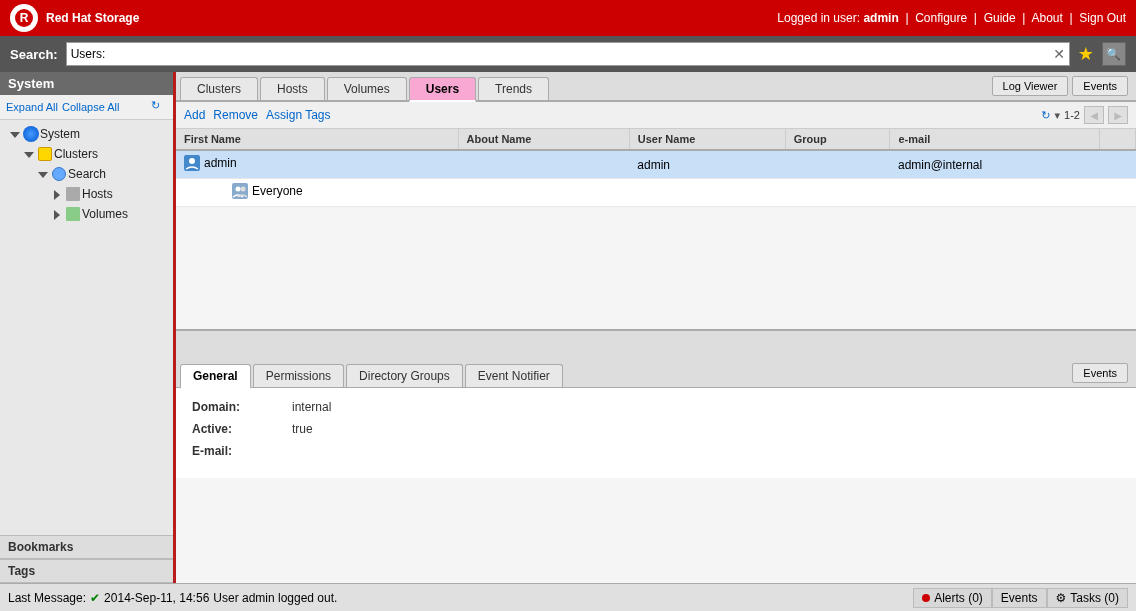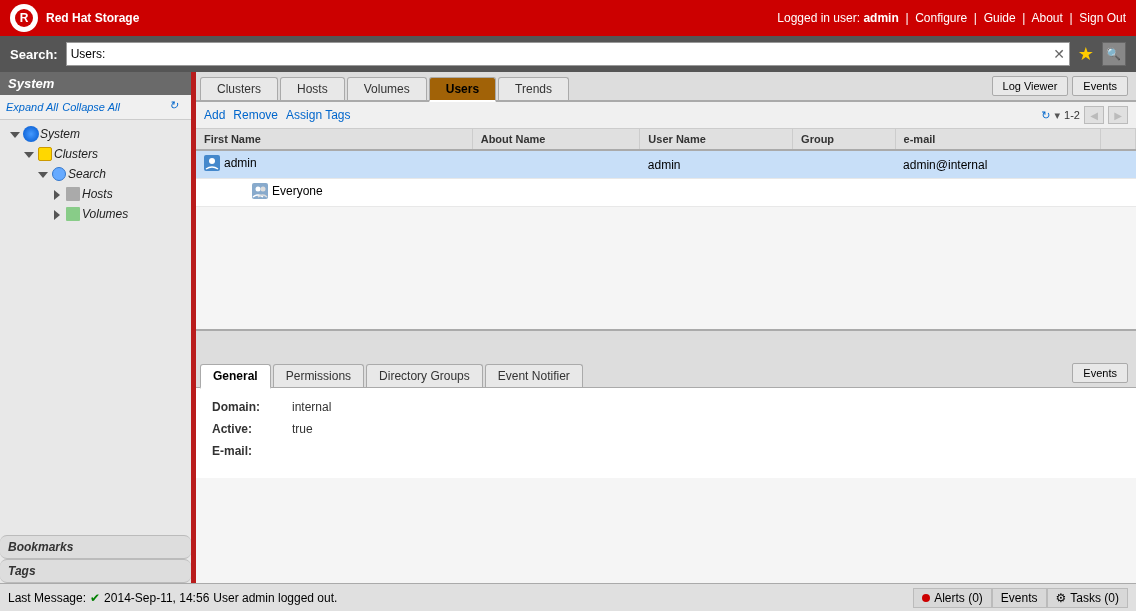--- a/index.html
+++ b/index.html
@@ -19,43 +19,43 @@
     .search-input-wrap { display: flex; align-items: center; flex: 1; background: white; border: 1px solid #999; height: 24px; padding: 0 4px; }
     .search-input-wrap input { border: none; outline: none; flex: 1; font-size: 12px; }
     .search-input-wrap .clear-btn { cursor: pointer; color: #666; font-size: 14px; }
     .search-star { color: #ffcc00; font-size: 18px; cursor: pointer; }
     .search-icon-btn { background: #888; border: 1px solid #666; color: white; width: 24px; height: 24px; display: flex; align-items: center; justify-content: center; cursor: pointer; }
 
     
     .main { display: flex; height: calc(611px - 72px - 28px); }
 
     
-    .sidebar { width: 196px; background: #e8e8e8; border-right: 5px solid #b91c1c; display: flex; flex-direction: column; font-style: italic; }
+    .sidebar { width: 176px; background: #e8e8e8; border-right: 3px solid #b91c1c; display: flex; flex-direction: column; }
     .sidebar-title { background: #6a6a6a; color: white; padding: 4px 8px; font-weight: bold; font-size: 13px; }
     .sidebar-controls { display: flex; align-items: center; padding: 4px 6px; gap: 4px; border-bottom: 1px solid #ccc; background: #f0f0f0; }
     .sidebar-controls span { cursor: pointer; color: #0066cc; font-size: 11px; }
     .refresh-btn { margin-left: auto; width: 16px; height: 16px; color: #0066cc; cursor: pointer; font-size: 14px; }
     .tree { flex: 1; overflow: auto; padding: 4px 0; }
     .tree-item { display: flex; align-items: center; padding: 2px 0; cursor: pointer; white-space: nowrap; }
     .tree-toggle { width: 14px; text-align: center; color: #444; font-size: 10px; }
     .tree-icon { width: 18px; height: 16px; display: inline-flex; align-items: center; justify-content: center; }
     .tree-label { font-size: 12px; color: #222; }
     .indent1 { padding-left: 8px; }
     .indent2 { padding-left: 22px; }
     .indent3 { padding-left: 36px; }
     .indent4 { padding-left: 50px; }
-    .sidebar-section { padding: 4px 8px; font-weight: bold; font-size: 12px; color: #333; background: #ddd; border-top: 1px solid #bbb; border-bottom: 1px solid #bbb; cursor: pointer; border-radius: 7px; }
+    .sidebar-section { padding: 4px 8px; font-weight: bold; font-size: 12px; color: #333; background: #ddd; border-top: 1px solid #bbb; border-bottom: 1px solid #bbb; cursor: pointer; }
 
     
     .content-area { flex: 1; display: flex; flex-direction: column; background: #f5f5f5; }
 
     
     .nav-tabs { display: flex; background: #ddd; border-bottom: 2px solid #aaa; padding-top: 4px; padding-left: 4px; align-items: flex-end; }
     .nav-tab { padding: 4px 16px; border: 1px solid #aaa; border-bottom: none; background: #e8e8e8; cursor: pointer; font-size: 12px; color: #333; margin-right: 2px; border-radius: 3px 3px 0 0; }
-    .nav-tab.active { background: #a16207; font-weight: bold; color: #000; border-bottom: 2px solid white; margin-bottom: -2px; }
+    .nav-tab.active { background: #f9a8d4; font-weight: bold; color: #000; border-bottom: 2px solid white; margin-bottom: -2px; }
 
     
     .toolbar { display: flex; align-items: center; padding: 4px 8px; background: #f0f0f0; border-bottom: 1px solid #ccc; gap: 8px; }
     .toolbar-btn { color: #0066cc; cursor: pointer; font-size: 12px; }
     .toolbar-right { margin-left: auto; display: flex; align-items: center; gap: 4px; }
     .page-info { font-size: 11px; color: #333; }
     .page-nav-btn { width: 20px; height: 18px; background: #e0e0e0; border: 1px solid #bbb; cursor: pointer; display: flex; align-items: center; justify-content: center; font-size: 10px; color: #555; }
     .page-nav-btn.disabled { color: #bbb; cursor: default; }
 
     
@@ -67,21 +67,21 @@
     tbody tr.selected { background: #c8dff8; }
     td { padding: 4px 8px; vertical-align: middle; font-size: 12px; }
 
     
     .detail-section { border-top: 2px solid #aaa; background: #f5f5f5; }
     .detail-tabs { display: flex; background: #ddd; border-bottom: 1px solid #aaa; padding-top: 4px; padding-left: 4px; align-items: flex-end; }
     .detail-tab { padding: 4px 12px; border: 1px solid #aaa; border-bottom: none; background: #e8e8e8; cursor: pointer; font-size: 12px; color: #333; margin-right: 2px; border-radius: 3px 3px 0 0; }
     .detail-tab.active { background: white; font-weight: bold; color: #000; border-bottom: 2px solid white; margin-bottom: -2px; margin-top: 29px; }
     .detail-content { padding: 12px 16px; background: white; }
     .detail-row { display: flex; align-items: center; margin-bottom: 8px; }
-    .detail-label { width: 80px; font-weight: bold; color: #333; font-size: 12px; }
+    .detail-label { width: 100px; font-weight: bold; color: #333; font-size: 12px; }
     .detail-value { color: #333; font-size: 12px; }
 
     
     .status-bar { display: flex; align-items: center; background: #e0e0e0; border-top: 1px solid #aaa; height: 28px; padding: 0 8px; gap: 12px; font-size: 11px; }
     .status-msg { display: flex; align-items: center; gap: 4px; flex: 1; }
     .status-ok { color: green; }
     .status-right { display: flex; align-items: center; gap: 0; margin-left: auto; }
     .status-btn { display: flex; align-items: center; gap: 4px; padding: 2px 8px; background: #d8d8d8; border: 1px solid #bbb; cursor: pointer; font-size: 11px; }
     .alert-dot { width: 8px; height: 8px; background: #cc0000; border-radius: 50%; }
 

